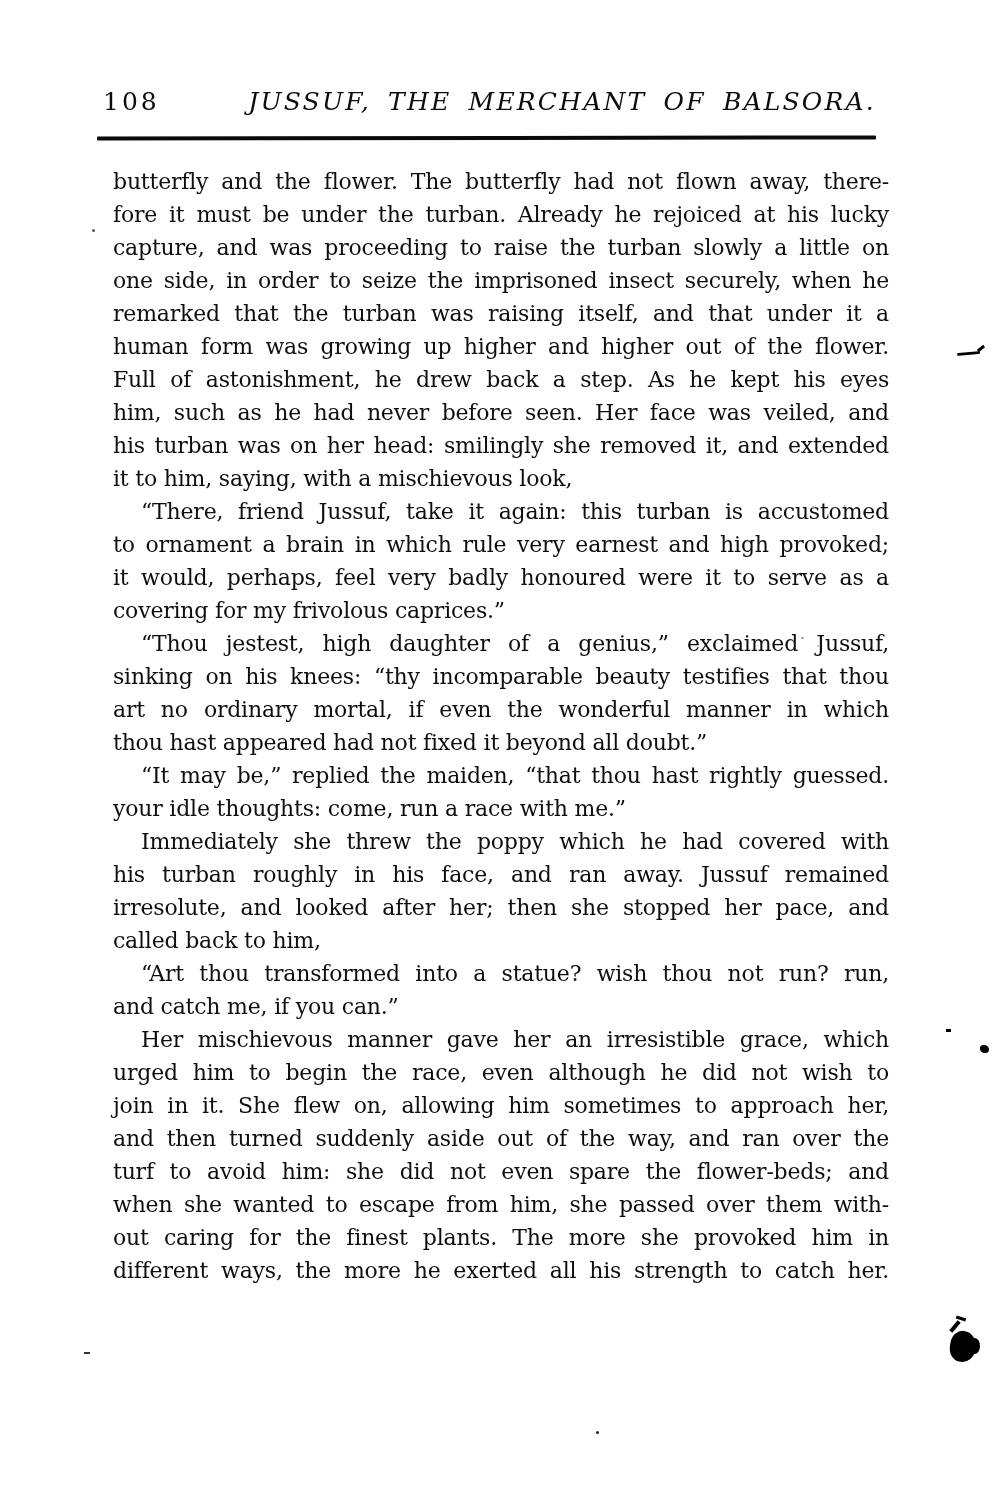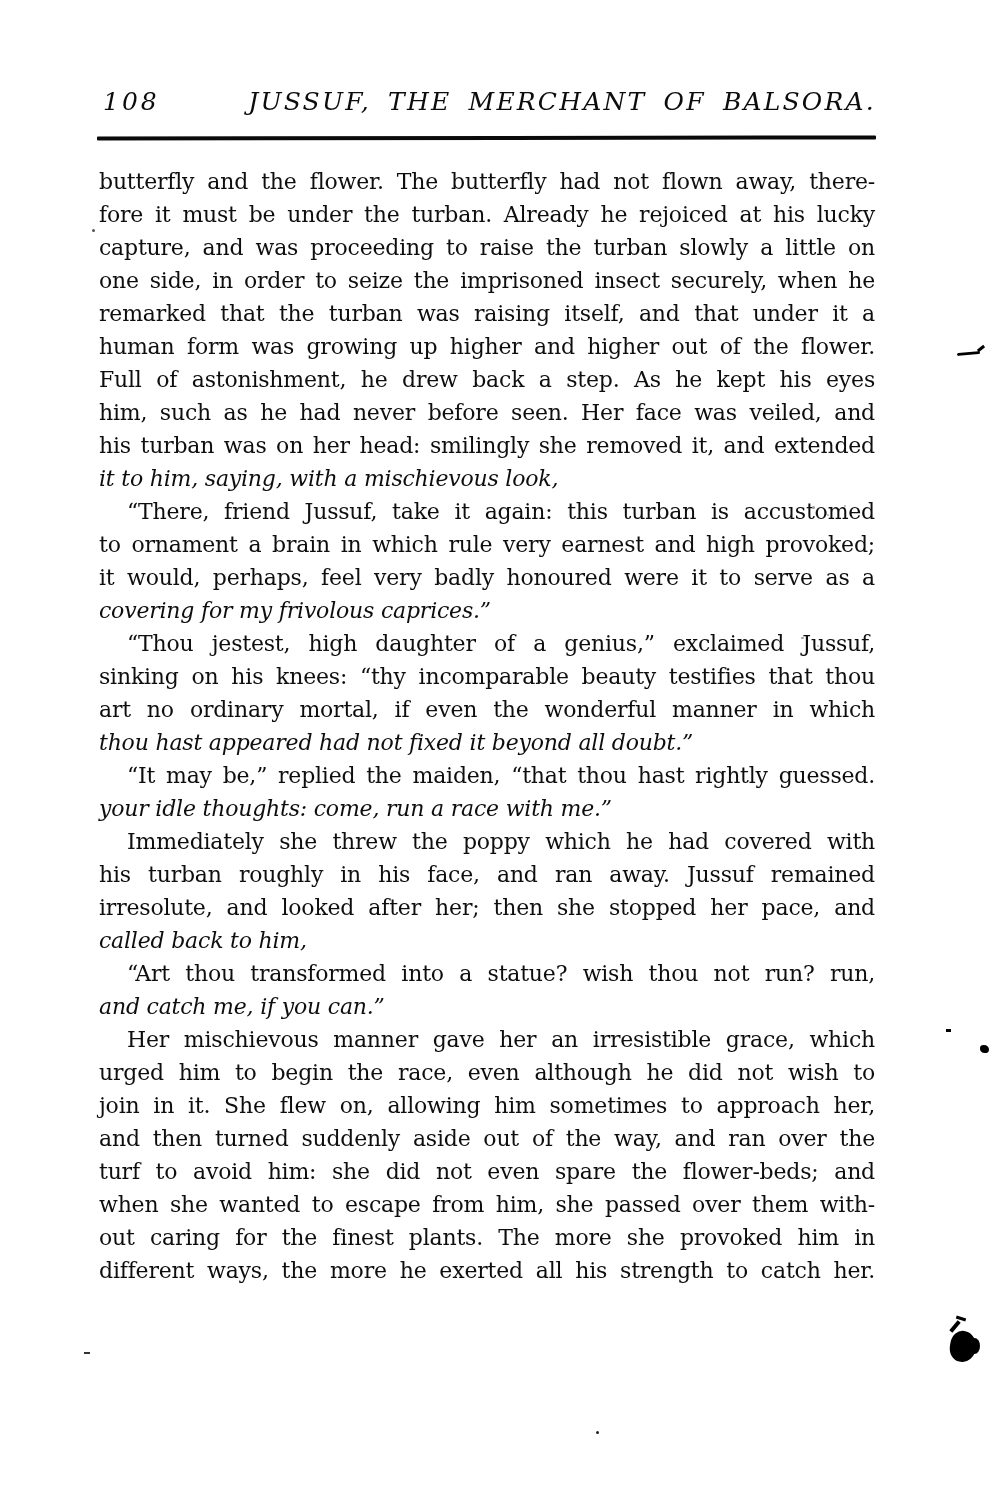--- a/index.html
+++ b/index.html
@@ -25,21 +25,20 @@
     height: 36px;
     line-height: 36px;
   }
   .folio {
     position: absolute;
     left: 4px;
     top: 0;
     font-size: 25px;
     letter-spacing: 3px;
     color: #0c0c0c;
-    font-style: italic;
   }
   .head-title {
     display: block;
     text-align: right;
     font-style: italic;
     font-size: 25px;
     letter-spacing: 2.2px;
     word-spacing: 7px;
     color: #0c0c0c;
     white-space: nowrap;
@@ -50,34 +49,34 @@
     top: 136px;
     width: 779px;
     height: 4px;
     background: #0a0a0a;
     border-radius: 1px;
     transform: rotate(-0.08deg);
   }
   
   .text-block {
     position: absolute;
-    left: 99px;
+    left: 113px;
     top: 165px;
     width: 776px;
     font-size: 22px;
     line-height: 33px;
     letter-spacing: -0.2px;
     color: #0e0e0e;
   }
   .para { margin: 0; padding: 0; }
   .line {
     text-align: justify;
     text-align-last: justify;
   }
-  .line-last { text-align-last: left; font-style: italic; }
+  .line-last { text-align-last: left; }
   .line-indent { text-indent: 28px; }
   
   .art { position: absolute; background: #000; }
   .squiggle   { left: 957px; top: 352px; width: 23px; height: 3px; border-radius: 2px; transform: rotate(-5deg); }
   .squiggle-tip { left: 977px; top: 347px; width: 8px; height: 3px; transform: rotate(-38deg); }
   .dash-r     { left: 946px; top: 1029px; width: 5px; height: 3px; }
   .speck-r    { left: 980px; top: 1045px; width: 9px; height: 8px; border-radius: 40% 55% 45% 50%; }
   .blob       { left: 950px; top: 1331px; width: 26px; height: 31px; border-radius: 46% 54% 50% 48%; transform: rotate(10deg); }
   .blob-bump  { left: 969px; top: 1338px; width: 11px; height: 16px; border-radius: 50%; }
   .blob-tail  { left: 953px; top: 1320px; width: 4px; height: 13px; transform: rotate(40deg); }

